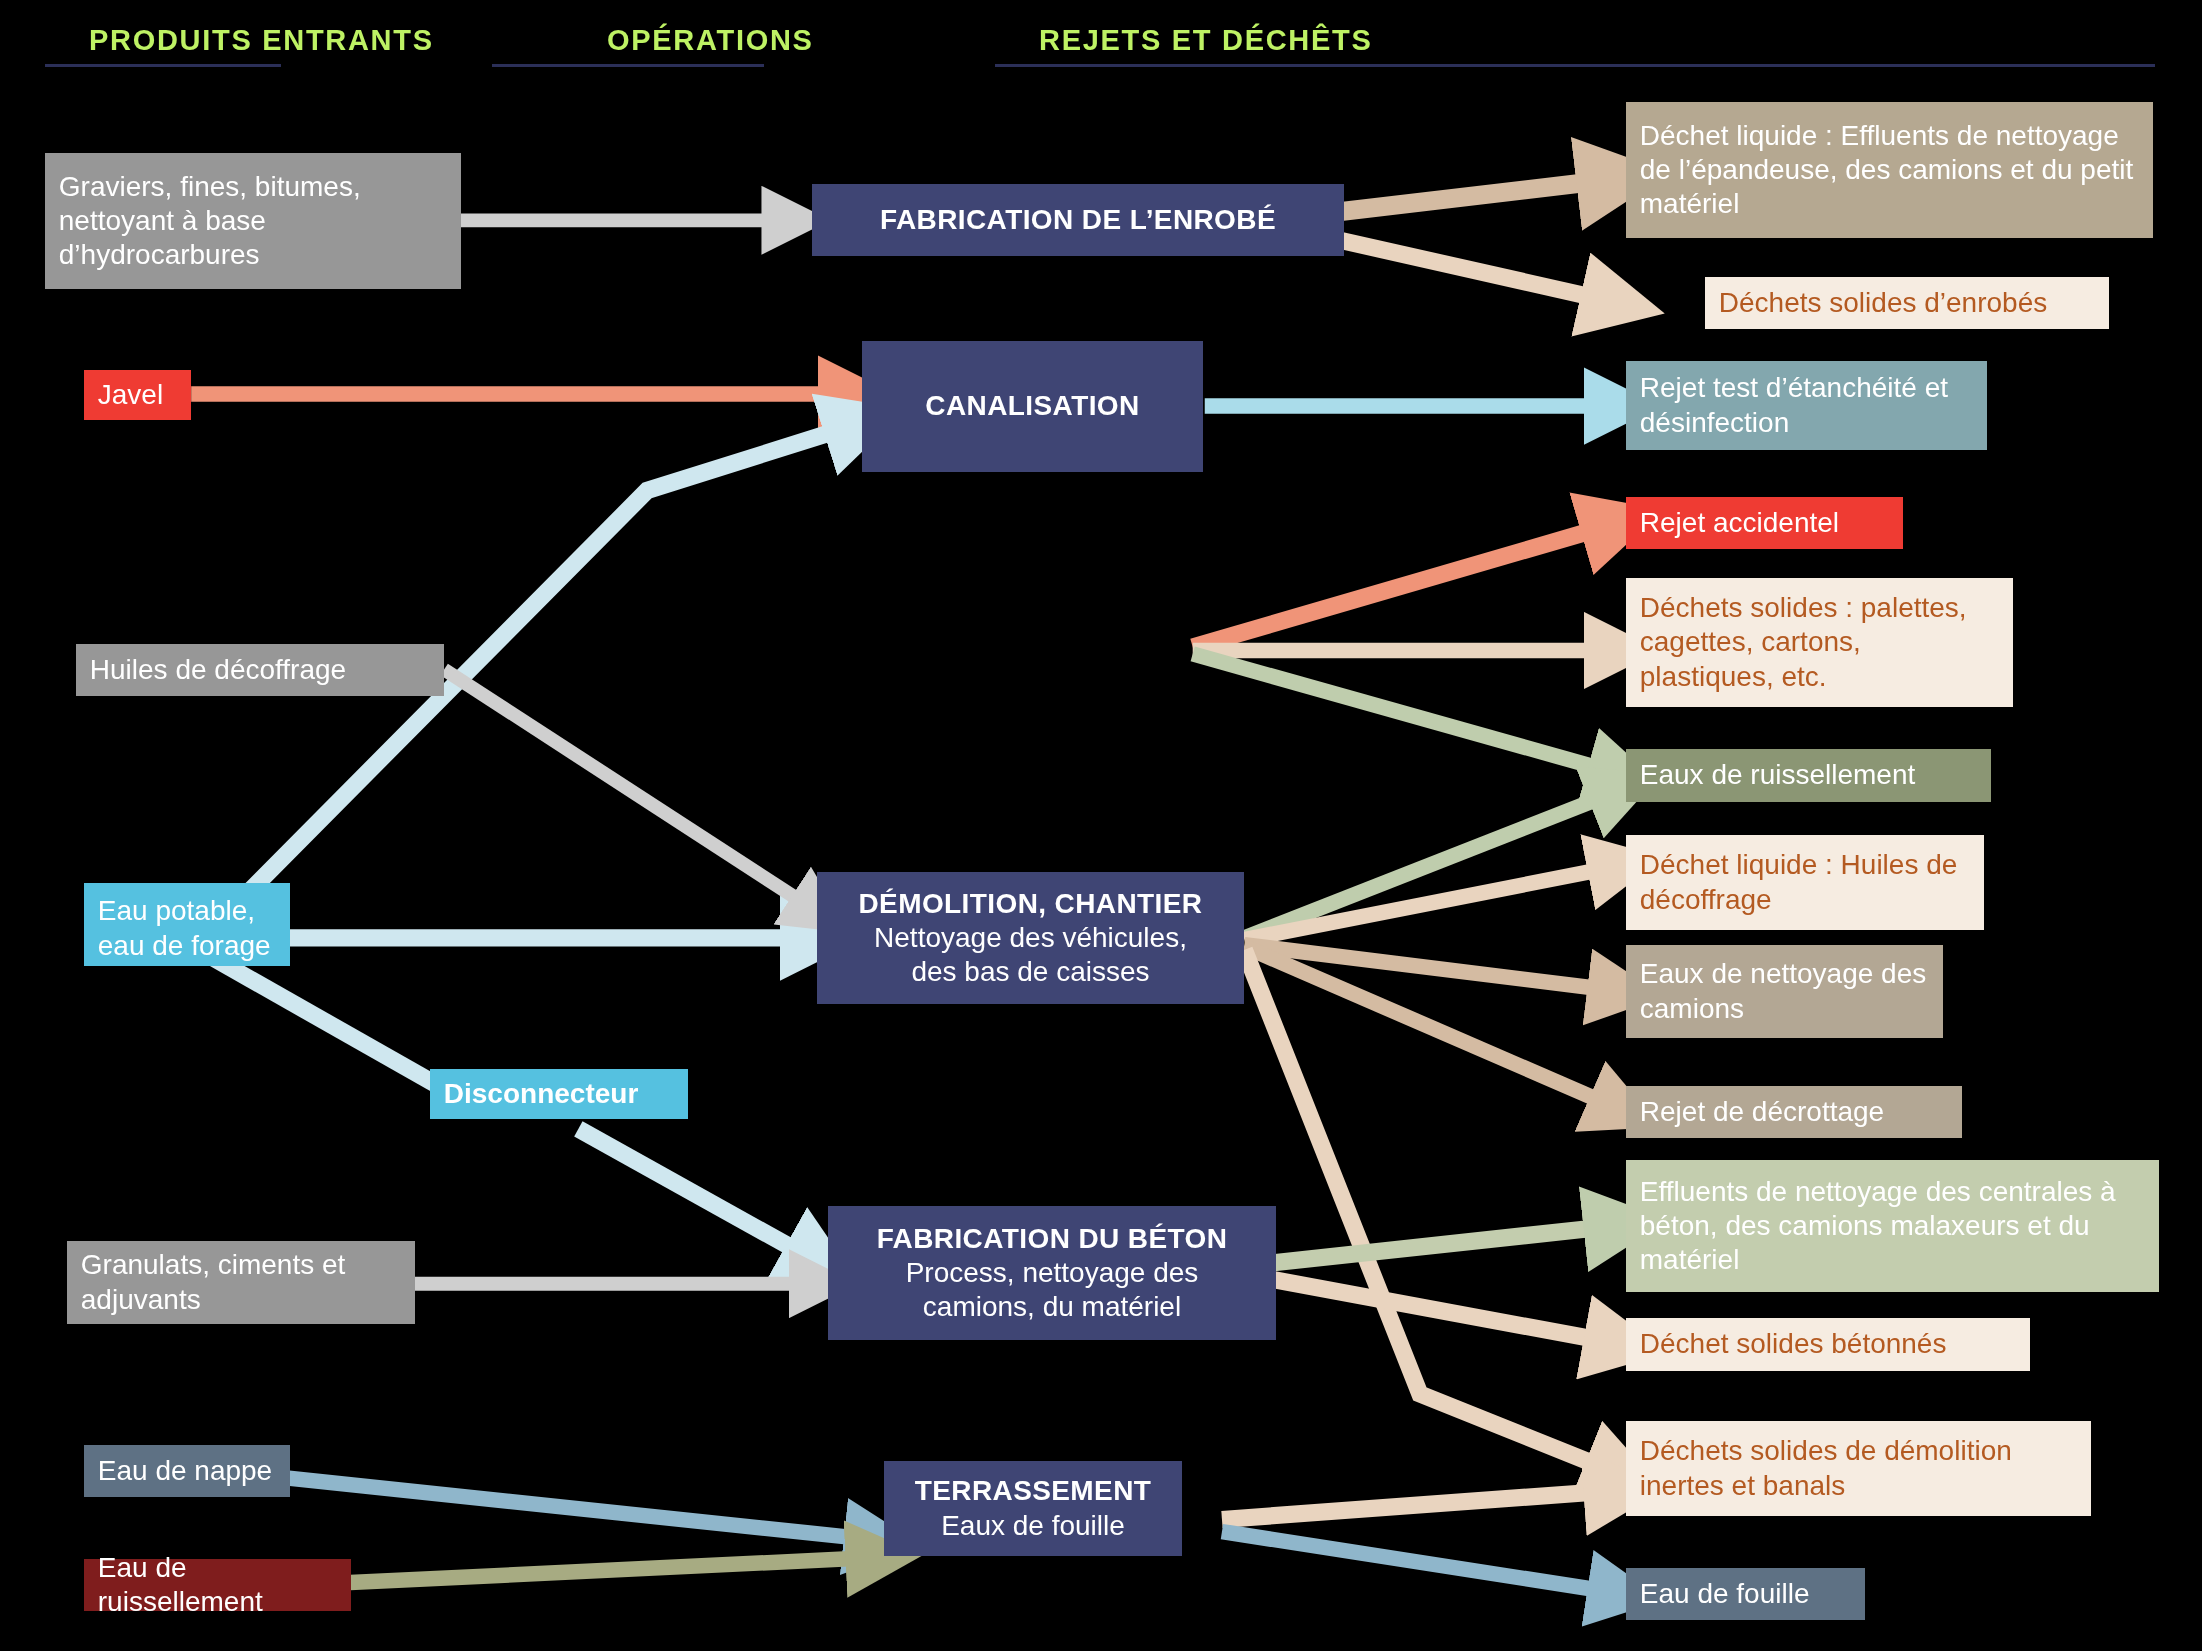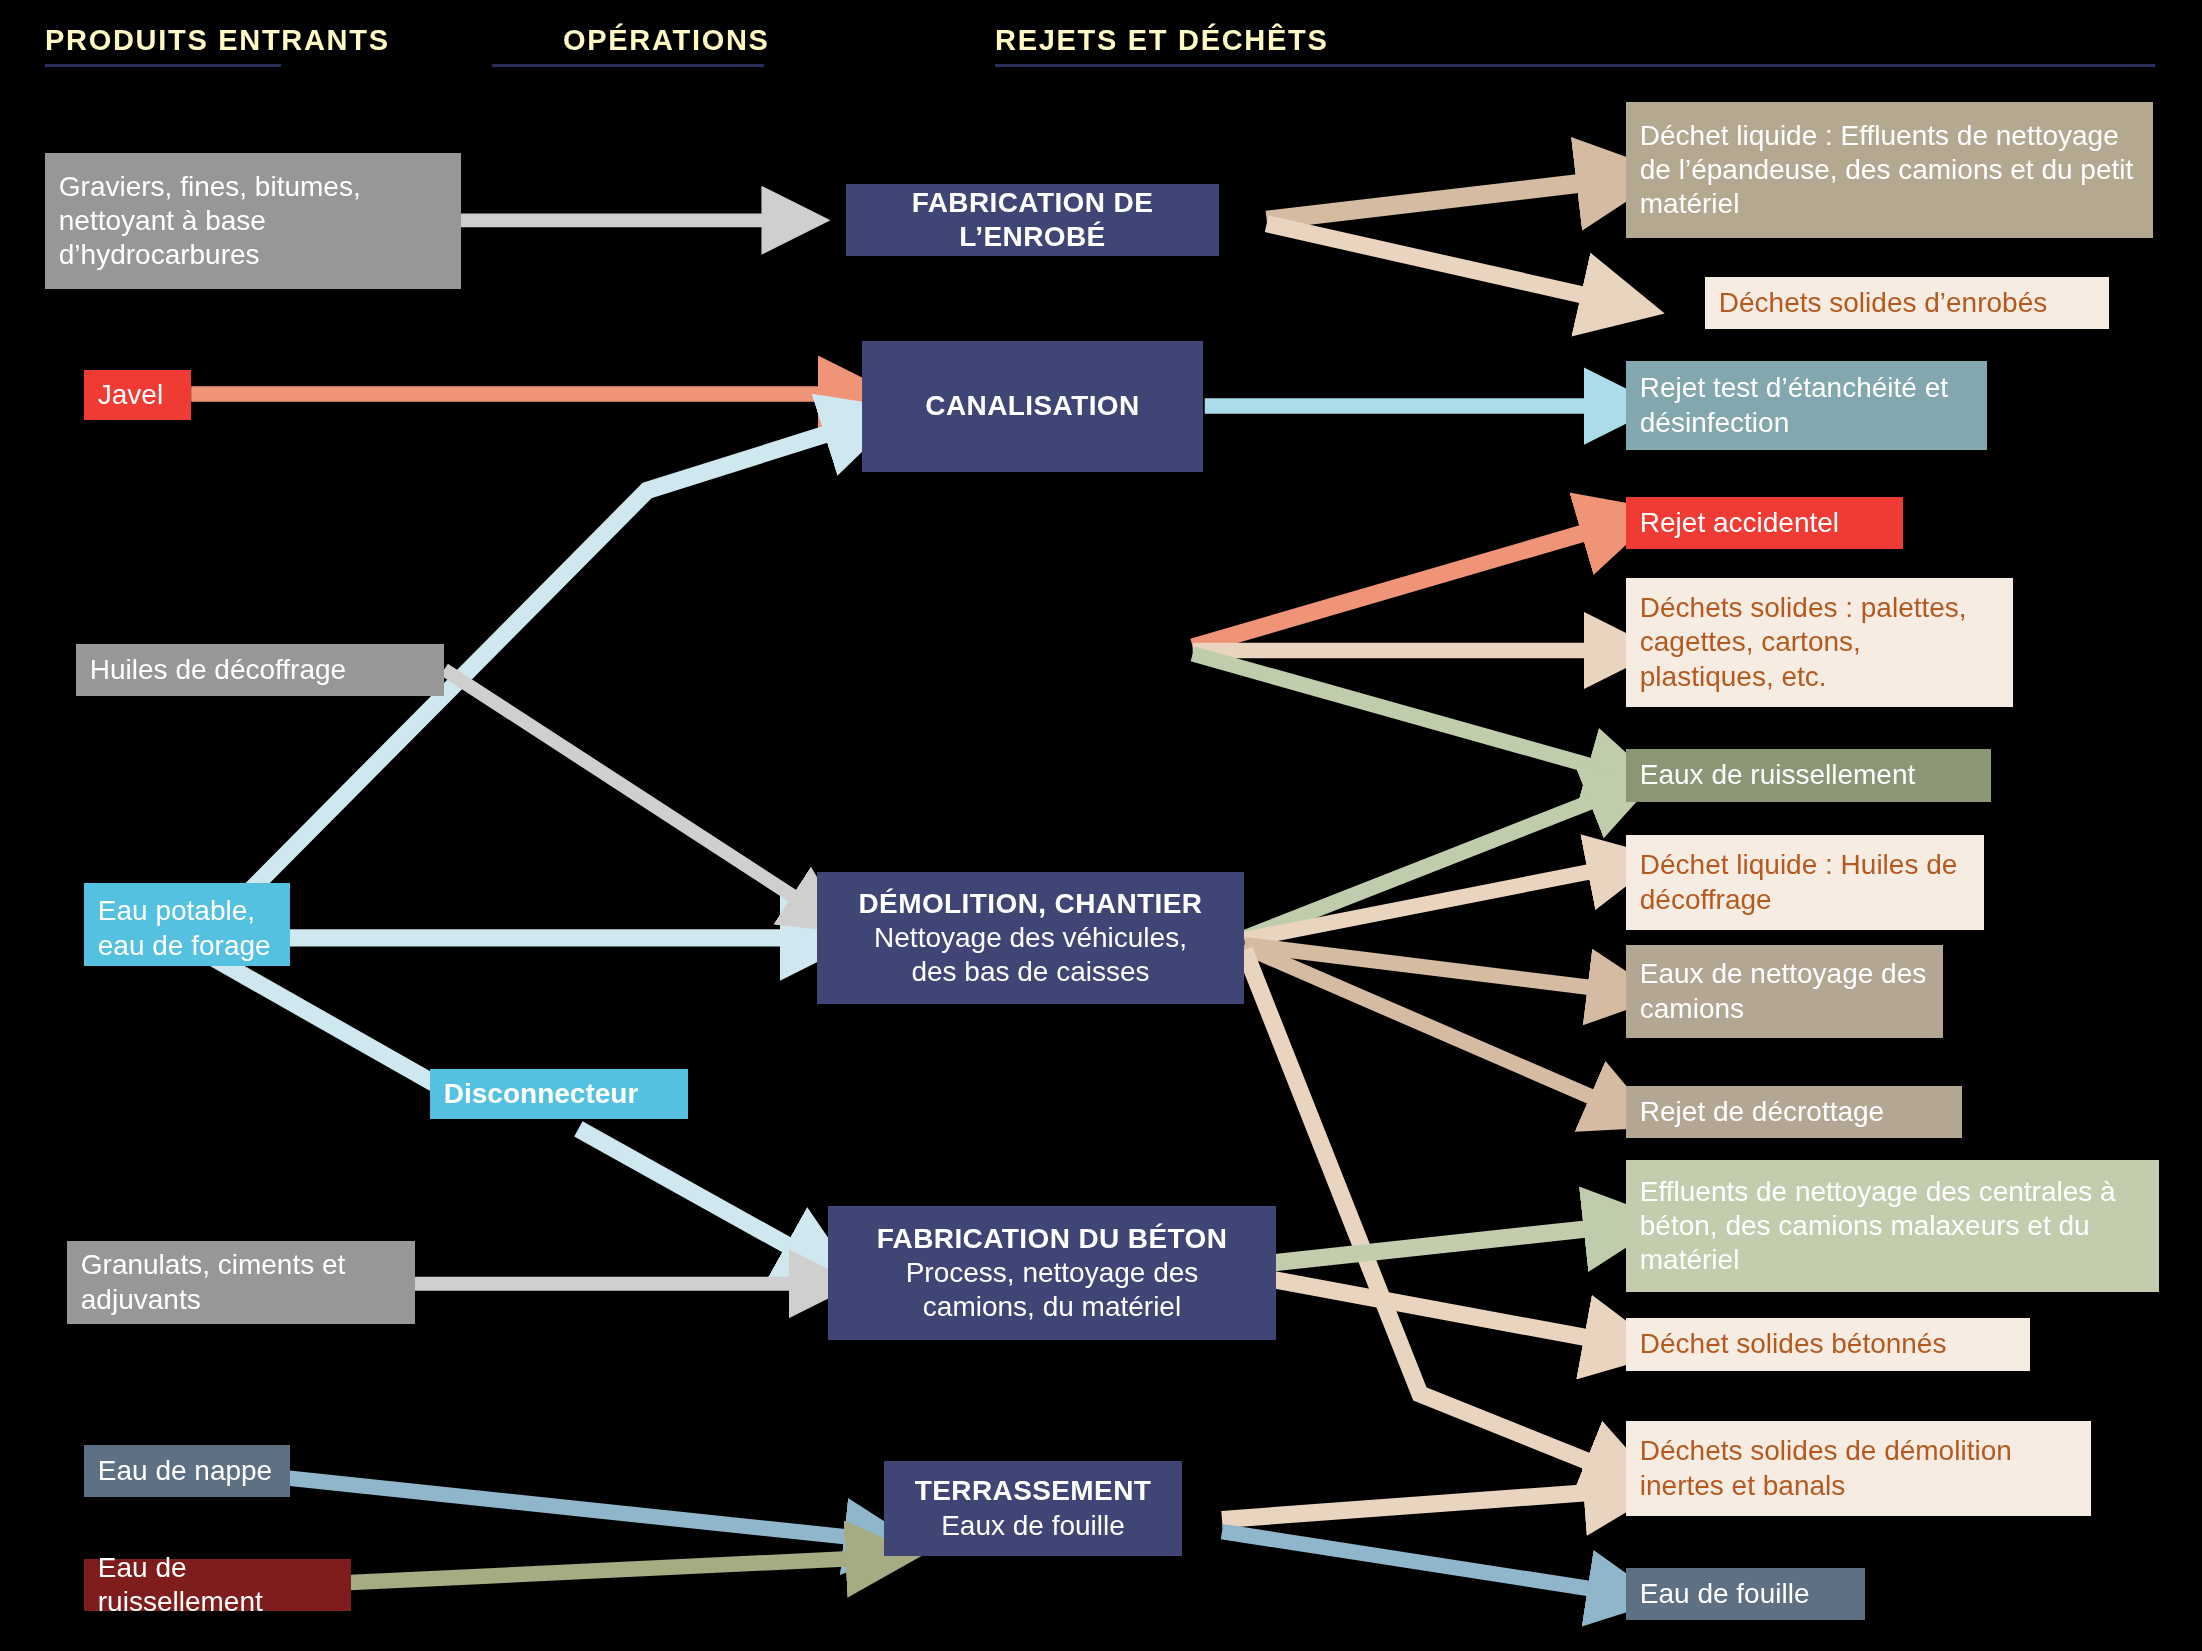--- a/index.html
+++ b/index.html
@@ -6,25 +6,26 @@
   #stage{
     position:relative;
     width:2203px;height:1652px;
     background:#000000;
     overflow:hidden;
     font-family:"Liberation Sans", sans-serif;
   }
   svg#wires{position:absolute;left:0;top:0;width:2203px;height:1652px;}
   .col-head{
     position:absolute;
-    color:#fef9c3;
+    color:#bef264;
     font-weight:bold;
     font-size:29px;
     letter-spacing:1.7px;
     white-space:nowrap;
+    margin-left:44px;
   }
   .col-rule{
     position:absolute;
     height:3.4px;
     background:#2b2f58;
   }
   .node{
     position:absolute;
     box-sizing:border-box;
     display:flex;
@@ -179,21 +180,21 @@
   </div>
 
   <div class="node in-slate" style="left:84px;top:1445px;width:206px;height:52px;">
     <div class="sub" style="text-align:left;">Eau de nappe</div>
   </div>
 
   <div class="node in-olive" style="left:84px;top:1559px;width:267px;height:52px;">
     <div class="sub" style="text-align:left;">Eau de ruissellement</div>
   </div>
 
-  <div class="node op" style="left:846px;top:184px;width:373px;height:72px;">
+  <div class="node op" style="left:812px;top:184px;width:532px;height:72px;">
     <div class="ttl">FABRICATION DE L’ENROBÉ</div>
   </div>
 
   <div class="node op" style="left:862px;top:341px;width:341px;height:131px;">
     <div class="ttl">CANALISATION</div>
   </div>
 
 
   <div class="node op" style="left:817px;top:872px;width:427px;height:132px;">
     <div class="ttl">DÉMOLITION, CHANTIER</div>

